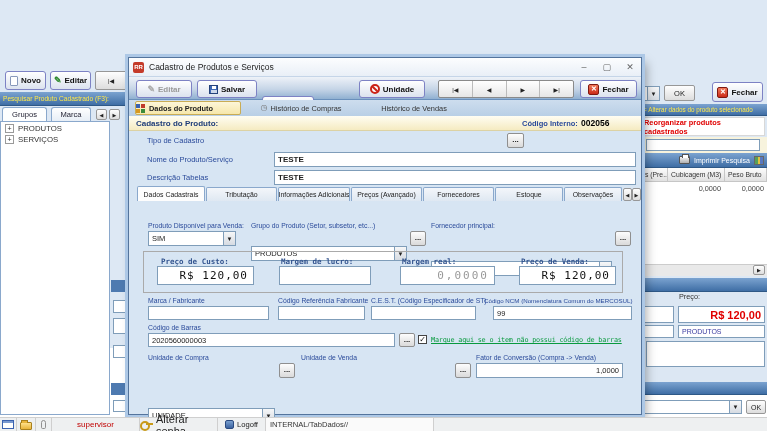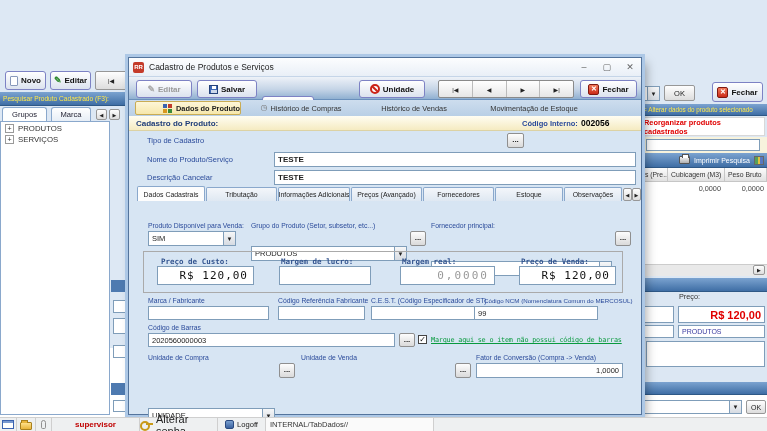--- a/index.html
+++ b/index.html
@@ -38,21 +38,21 @@
   .lblb{color:#2a4a9a;font-size:7.5px;white-space:nowrap}
   .sm{font-size:6.8px}
   .hdr-yellow{background:linear-gradient(#fffdf2,#f5ebc1);border-bottom:1px solid #dcd2a4;
     display:flex;align-items:center;padding:0 7px;font-size:8px;font-weight:bold;color:#1e3c78}
   
   .dlg{background:#d7e5f3;border:1px solid #54749c;box-shadow:0 0 0 3px #adc8e6,4px 6px 10px rgba(0,0,0,.35)}
   .dlg-title{background:linear-gradient(#fcfdfe,#e9eff7);border-bottom:1px solid #c5d5e8;display:flex;align-items:center}
   .dlg-toolbar{background:linear-gradient(#eef2f8 0%,#c6d5e7 55%,#90b0d1 100%);border-bottom:1px solid #6a90bc}
   .tabstrip{background:linear-gradient(#cdddee,#b9cfe6)}
   .tab-yellow{background:linear-gradient(#fdf6d8,#f6e7ab);border:1px solid #c9ac55;border-radius:2px;
-    display:flex;align-items:center;gap:4px;justify-content:flex-end;font-size:7.4px;color:#222;font-weight:bold}
+    display:flex;align-items:center;gap:4px;justify-content:flex-start;font-size:7.4px;color:#222;font-weight:bold}
   .tab-flat{display:flex;align-items:center;gap:3px;justify-content:center;font-size:7.4px;color:#333}
   .subtab{border:1px solid #8aa8cc;border-bottom:none;border-radius:2px 2px 0 0;
     background:linear-gradient(#f3f6fa,#dfe8f2);display:flex;align-items:center;justify-content:center;
     font-size:6.9px;color:#222;white-space:nowrap;overflow:hidden}
   .subtab.sel{background:#fdfdfd}
   .pricebox{border:1px solid #aaaaaa}
   .pricefield{background:#fff;border:1px solid #7f9db9;font-family:"DejaVu Sans Mono",monospace;
     font-size:11px;display:flex;align-items:center;justify-content:flex-end;padding:0 5px;letter-spacing:1px;color:#111}
   .plabel{font-family:"DejaVu Sans Mono",monospace;font-size:7.5px;color:#33548f;white-space:nowrap;font-weight:bold}
   .cb{width:9px;height:9px;background:#fff;border:1px solid #444;display:flex;align-items:center;
@@ -271,37 +271,36 @@
           <span></span>
           <span></span>
         </span>
       <span>Dados do Produto</span>
     </div>
     <div class="abs tab-flat" style="left:116px;top:43px;width:112px;height:14px">
       <span class="icon-clock">◷</span>
       <span>Histórico de Compras</span>
     </div>
     <div class="abs tab-flat" style="left:232px;top:43px;width:106px;height:14px">Histórico de Vendas</div>
-    <div class="abs tab-flat" style="left:342px;top:43px;width:126px;height:14px">Movimentação de Estoque</div>
 
     <div class="abs hdr-yellow" style="left:0;top:58px;width:512px;height:15px">
       <span>Cadastro do Produto:</span>
       <span class="abs" style="left:393px;color:#2a4a9a;font-weight:bold;font-size:7.5px">Código Interno:</span>
       <span class="abs" style="left:452px;color:#000;font-size:8.5px">002056</span>
     </div>
 
     <span class="abs lblb" style="left:18px;top:78px">Tipo de Cadastro</span>
     <div class="abs dots" style="left:378px;top:75px;width:17px;height:15px">...</div>
 
     <span class="abs lblb" style="left:18px;top:97px">Nome do Produto/Serviço</span>
     <div class="abs field" style="left:145px;top:94px;width:362px;height:15px">
       <span style="font-weight:bold;font-size:8px">TESTE</span>
     </div>
 
-    <span class="abs lblb" style="left:18px;top:115px">Descrição Cancelar</span>
+    <span class="abs lblb" style="left:18px;top:115px">Descrição Tabelas</span>
     <div class="abs field" style="left:145px;top:112px;width:362px;height:15px">
       <span style="font-weight:bold;font-size:8px">TESTE</span>
     </div>
 
     <div class="abs subtab sel" style="left:8px;top:128px;width:68px;height:15px">Dados Cadastrais</div>
     <div class="abs subtab" style="left:77px;top:129px;width:71px;height:14px">Tributação</div>
     <div class="abs subtab" style="left:149px;top:129px;width:72px;height:14px">Informações Adicionais</div>
     <div class="abs subtab" style="left:222px;top:129px;width:71px;height:14px">Preços (Avançado)</div>
     <div class="abs subtab" style="left:294px;top:129px;width:71px;height:14px">Fornecedores</div>
     <div class="abs subtab" style="left:366px;top:129px;width:68px;height:14px">Estoque</div>
@@ -352,21 +351,21 @@
       </div>
     <span class="abs lblb sm" style="left:149px;top:239px">Código Referência Fabricante</span>
     <div class="abs field" style="left:149px;top:248px;width:87px;height:14px">
         <span></span>
       </div>
     <span class="abs lblb sm" style="left:242px;top:239px">C.E.S.T. (Código Especificador de ST)</span>
     <div class="abs field" style="left:242px;top:248px;width:105px;height:14px">
         <span></span>
       </div>
     <span class="abs lblb sm" style="left:355px;top:239px;font-size:6.2px">Código NCM (Nomenclatura Comum do MERCOSUL)</span>
-    <div class="abs field" style="left:345px;top:248px;width:124px;height:14px">
+    <div class="abs field" style="left:364px;top:248px;width:139px;height:14px">
         <span>99</span>
       </div>
 
     <span class="abs lblb sm" style="left:19px;top:266px">Código de Barras</span>
     <div class="abs field" style="left:19px;top:275px;width:247px;height:14px">
         <span>2020560000003</span>
       </div>
     <div class="abs dots" style="left:270px;top:275px;width:16px;height:14px">...</div>
     <span class="abs cb" style="left:289px;top:277px">
         <span>✓</span>
@@ -391,21 +390,21 @@
   <div class="abs statusbar" style="left:0;top:417px;width:767px;height:14px">
     <div class="sseg" style="width:17px">
         <span class="icon-table"></span>
       </div>
     <div class="sseg" style="width:19px">
         <span class="icon-folder"></span>
       </div>
     <div class="sseg" style="width:16px">
         <span class="icon-clip"></span>
       </div>
-    <div class="sseg" style="width:88px;color:#c00000;font-weight:bold;font-size:8px">supervisor</div>
+    <div class="sseg" style="width:88px;color:#c00000;font-weight:normal;font-size:8px">supervisor</div>
     <div class="sseg" style="width:78px;font-size:11px">
       <span class="icon-key"></span>
       <span>Alterar senha</span>
     </div>
     <div class="sseg" style="width:48px;font-size:7.6px">
       <span class="icon-logoff"></span>
       <span>Logoff</span>
     </div>
     <div class="sseg" style="width:168px;justify-content:flex-start;padding-left:4px;font-size:7.6px;color:#333;background:#fafafa">INTERNAL/TabDados//</div>
     <div style="flex:1"></div>

